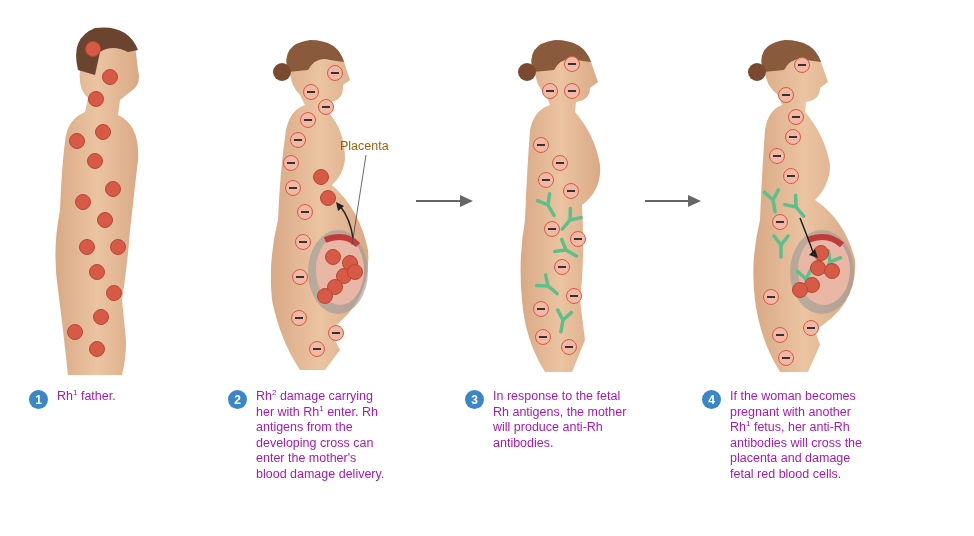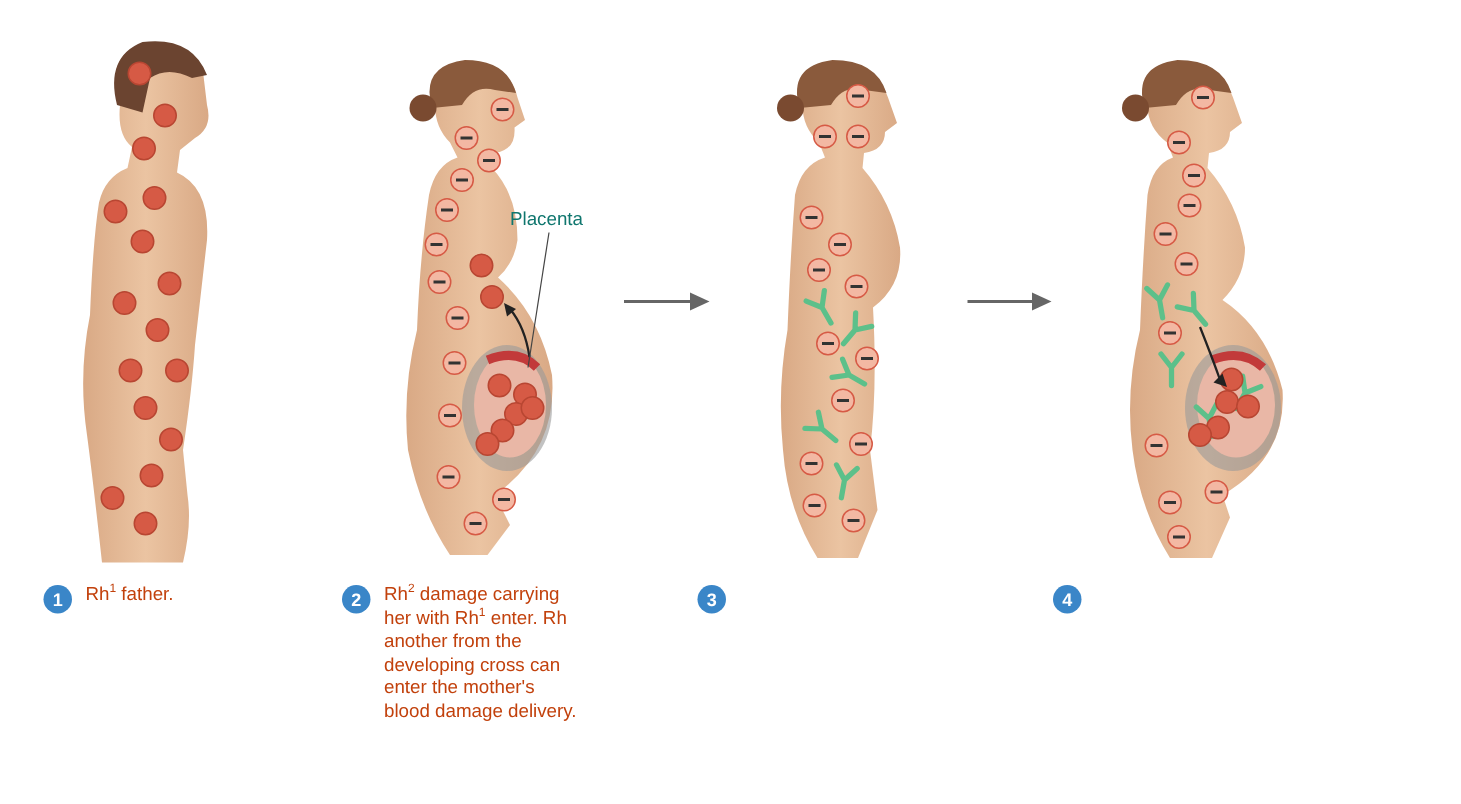--- a/index.html
+++ b/index.html
@@ -1,22 +1,22 @@
 <!DOCTYPE html>
 <html><head>
 <meta charset="utf-8">
 <style>
   html,body{margin:0;padding:0;background:#ffffff;}
   body{width:974px;height:536px;position:relative;overflow:hidden;font-family:"Liberation Sans",sans-serif;}
   .fig{position:absolute;top:0;left:0;}
   .caption{position:absolute;top:389px;display:flex;align-items:flex-start;}
   .badge{width:19px;height:19px;border-radius:50%;background:#3a86c8;color:#fff;font-weight:bold;font-size:12px;display:flex;align-items:center;justify-content:center;flex:0 0 19px;margin-right:9px;margin-top:1px;}
-  .ctext{font-size:12.5px;line-height:15.5px;color:#c2410c;}
+  .ctext{font-size:12.5px;line-height:15.5px;color:#a21caf;}
   .ctext sup{font-size:8px;line-height:0;}
-  .label{position:absolute;font-size:12.5px;color:#0f766e;}
+  .label{position:absolute;font-size:12.5px;color:#a16207;}
 </style>
 </head>
 <body>
 
 <svg class="fig" width="974" height="536" viewBox="0 0 974 536">
   <defs>
     <g id="neg">
       <circle r="7.5" fill="#f3b8a3" stroke="#d65a45" stroke-width="1"></circle>
       <rect x="-4" y="-1" width="8" height="2" fill="#333"></rect>
     </g>
@@ -160,26 +160,40 @@
 <div class="caption" style="left:29px;">
   <div class="badge">1</div>
   <div class="ctext"><span>Rh</span><sup>1</sup><span> father.</span></div>
 </div>
 
 <div class="caption" style="left:228px;">
   <div class="badge">2</div>
   <div class="ctext">
     <div><span>Rh</span><sup>2</sup><span> damage carrying</span></div>
     <div><span>her with Rh</span><sup>1</sup><span> enter. Rh</span></div>
-    <div>another from the</div>
+    <div>antigens from the</div>
     <div>developing cross can</div>
     <div>enter the mother's</div>
     <div>blood damage delivery.</div>
   </div>
 </div>
 
 <div class="caption" style="left:465px;">
   <div class="badge">3</div>
+  <div class="ctext">
+    <div>In response to the fetal</div>
+    <div>Rh antigens, the mother</div>
+    <div>will produce anti-Rh</div>
+    <div>antibodies.</div>
+  </div>
 </div>
 
 <div class="caption" style="left:702px;">
   <div class="badge">4</div>
+  <div class="ctext">
+    <div>If the woman becomes</div>
+    <div>pregnant with another</div>
+    <div><span>Rh</span><sup>1</sup><span> fetus, her anti-Rh</span></div>
+    <div>antibodies will cross the</div>
+    <div>placenta and damage</div>
+    <div>fetal red blood cells.</div>
+  </div>
 </div>
 
 </body></html>

